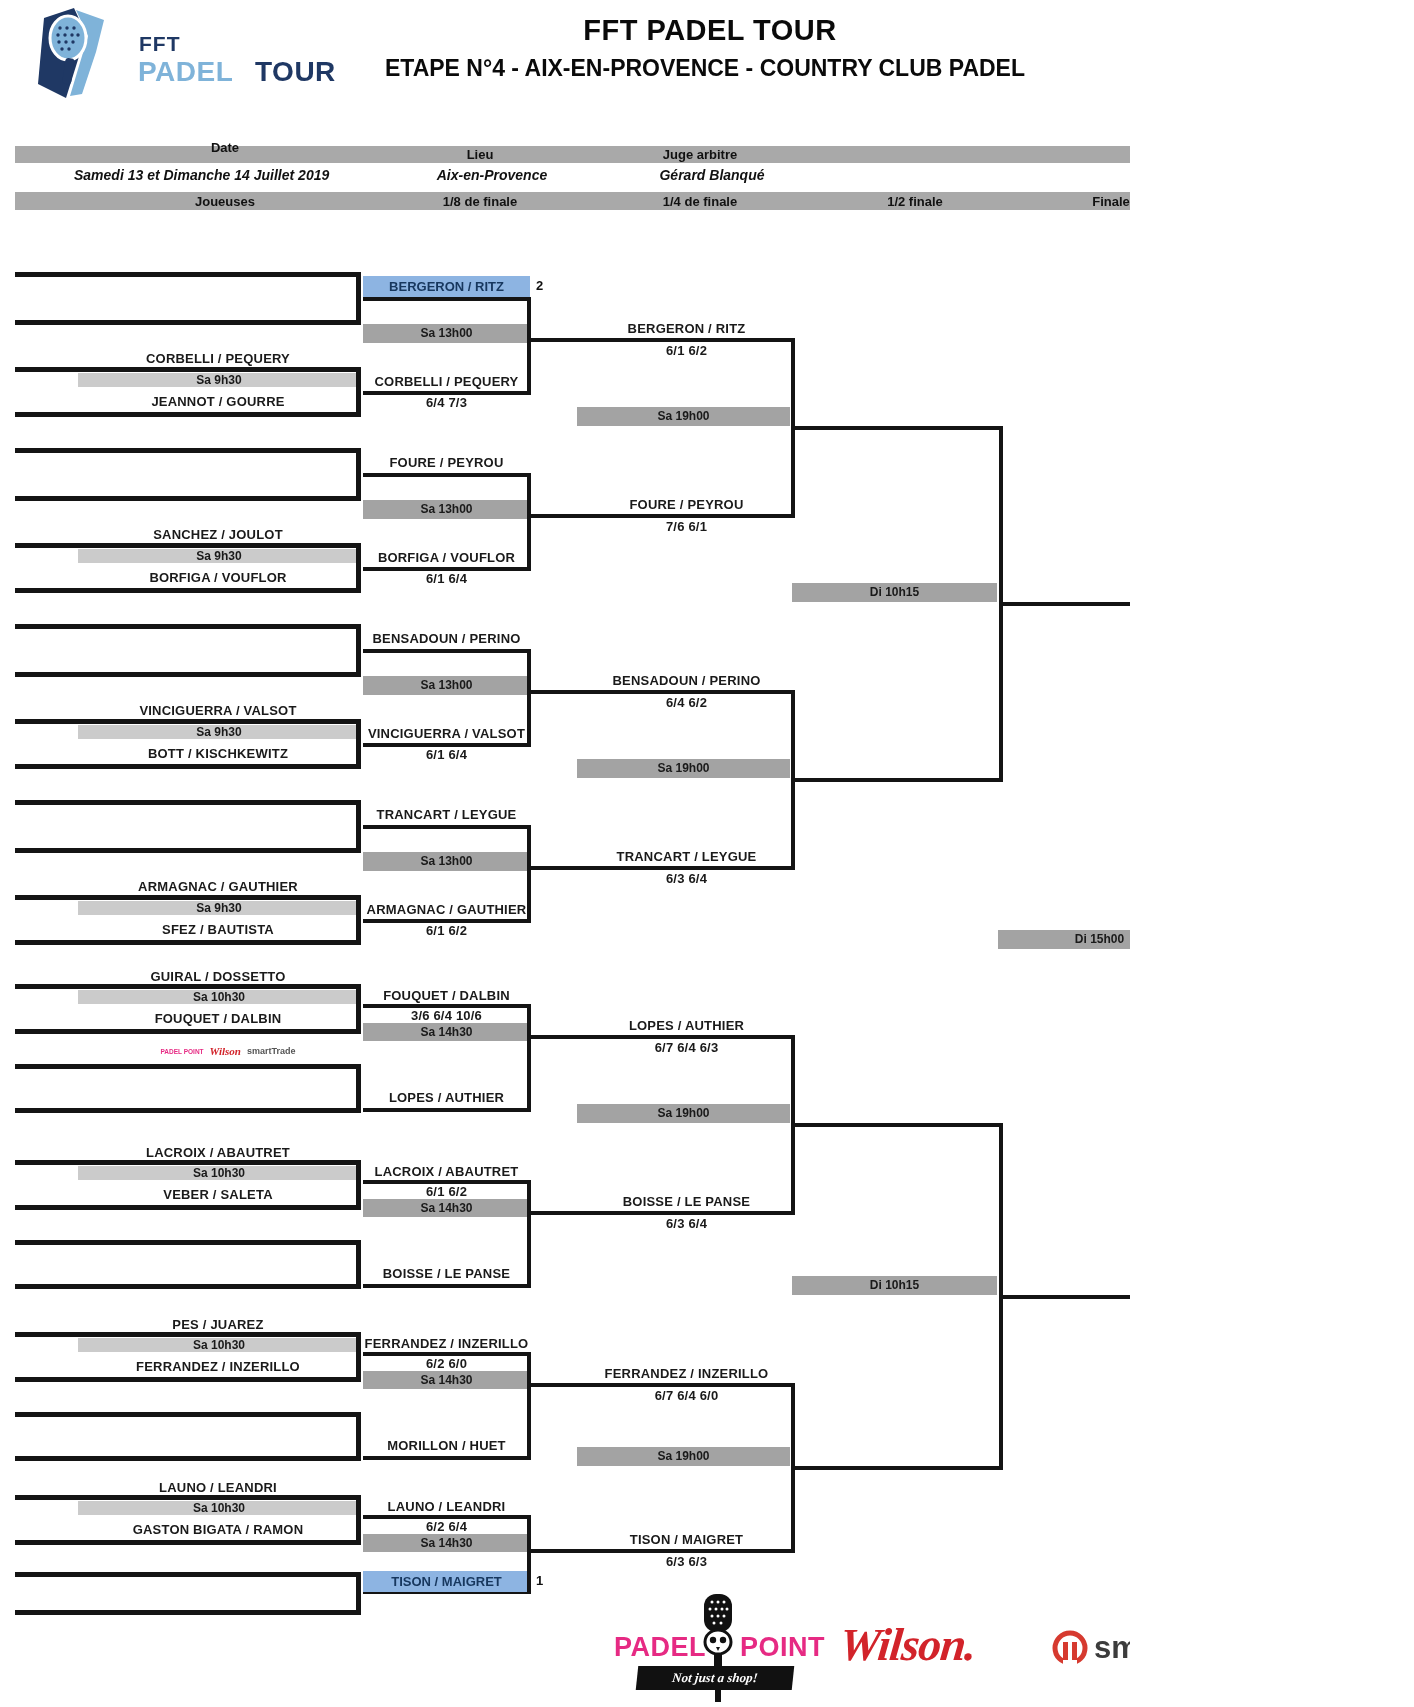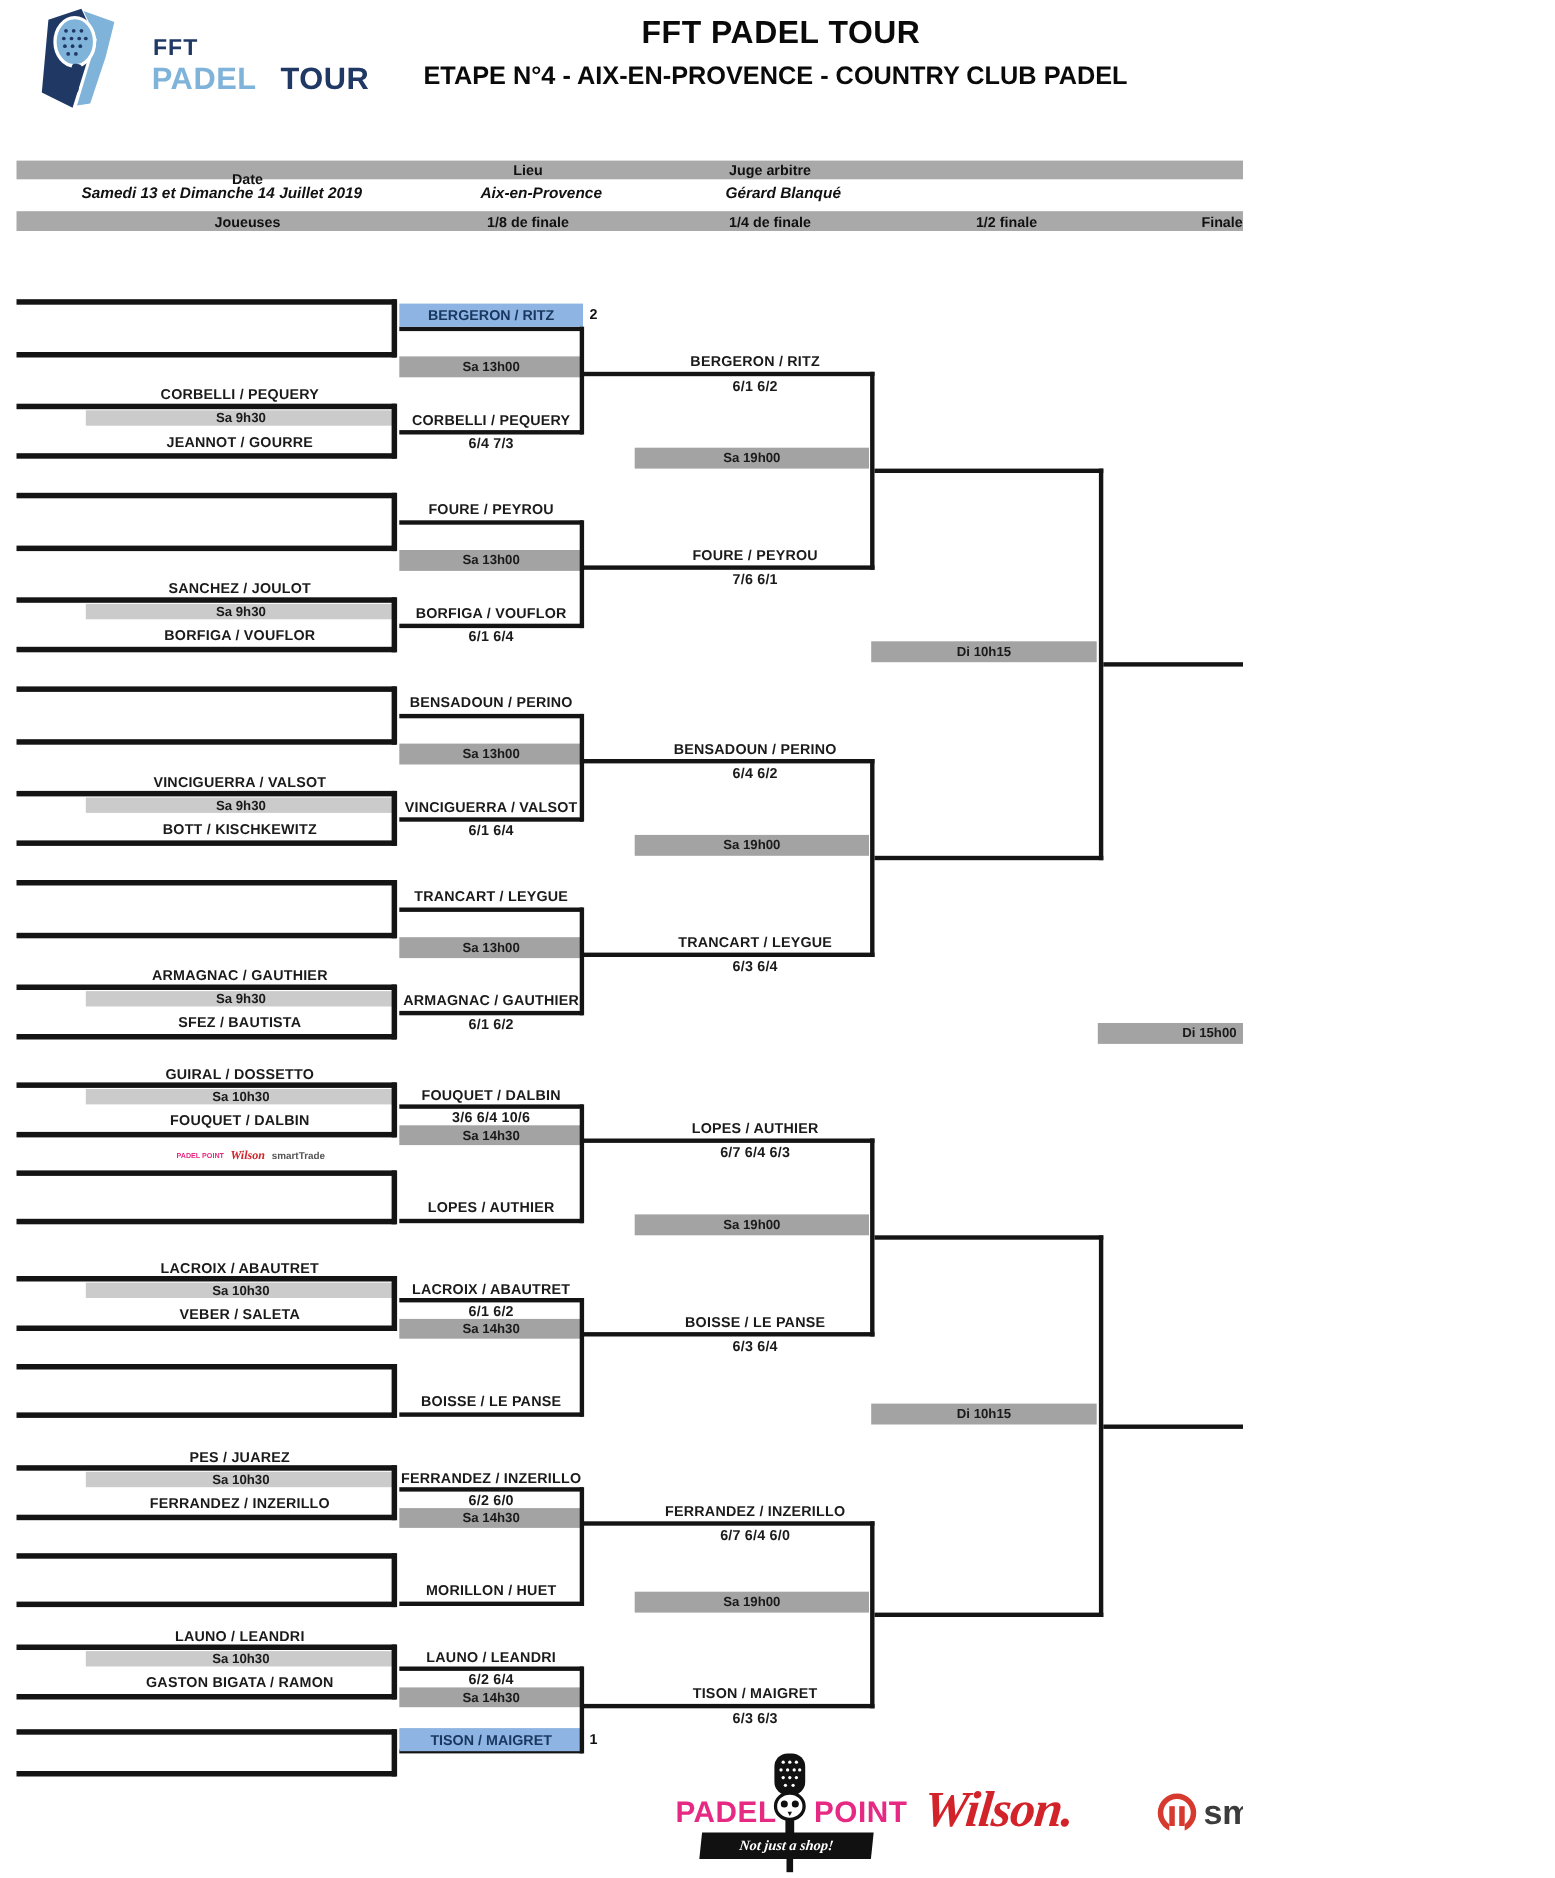--- a/index.html
+++ b/index.html
@@ -108,21 +108,21 @@
   <div class="padelrule"></div>
   <div class="lgsep"></div>
   <div class="tenbox">
     <div class="tenbig" style="margin-top:6px;">TEN</div>
     <div class="tensmall">FEDERATION</div>
     <div class="tensmall">FRANCAISE</div>
     <div class="tenbig">NIS</div>
   </div>
 
   <div class="graybar" style="top:146px;height:17px;"></div>
-  <div class="colhead" style="left:135px;top:155px;">Date</div>
+  <div class="colhead" style="left:135px;top:140px;">Date</div>
   <div class="colhead" style="left:390px;top:147px;">Lieu</div>
   <div class="colhead" style="left:610px;top:147px;">Juge arbitre</div>
   <div class="val" style="left:62px;top:167px;width:284px;overflow:hidden;white-space:nowrap;">Samedi 13 et Dimanche 14 Juillet 2019</div>
   <div class="val" style="left:390px;top:167px;width:180px;text-align:center;">Aix-en-Provence</div>
   <div class="val" style="left:610px;top:167px;width:180px;text-align:center;">Gérard Blanqué</div>
 
   <div class="graybar" style="top:192px;height:18px;"></div>
   <div class="colhead" style="left:135px;top:194px;">Joueuses</div>
   <div class="colhead" style="left:390px;top:194px;">1/8 de finale</div>
   <div class="colhead" style="left:610px;top:194px;">1/4 de finale</div>

